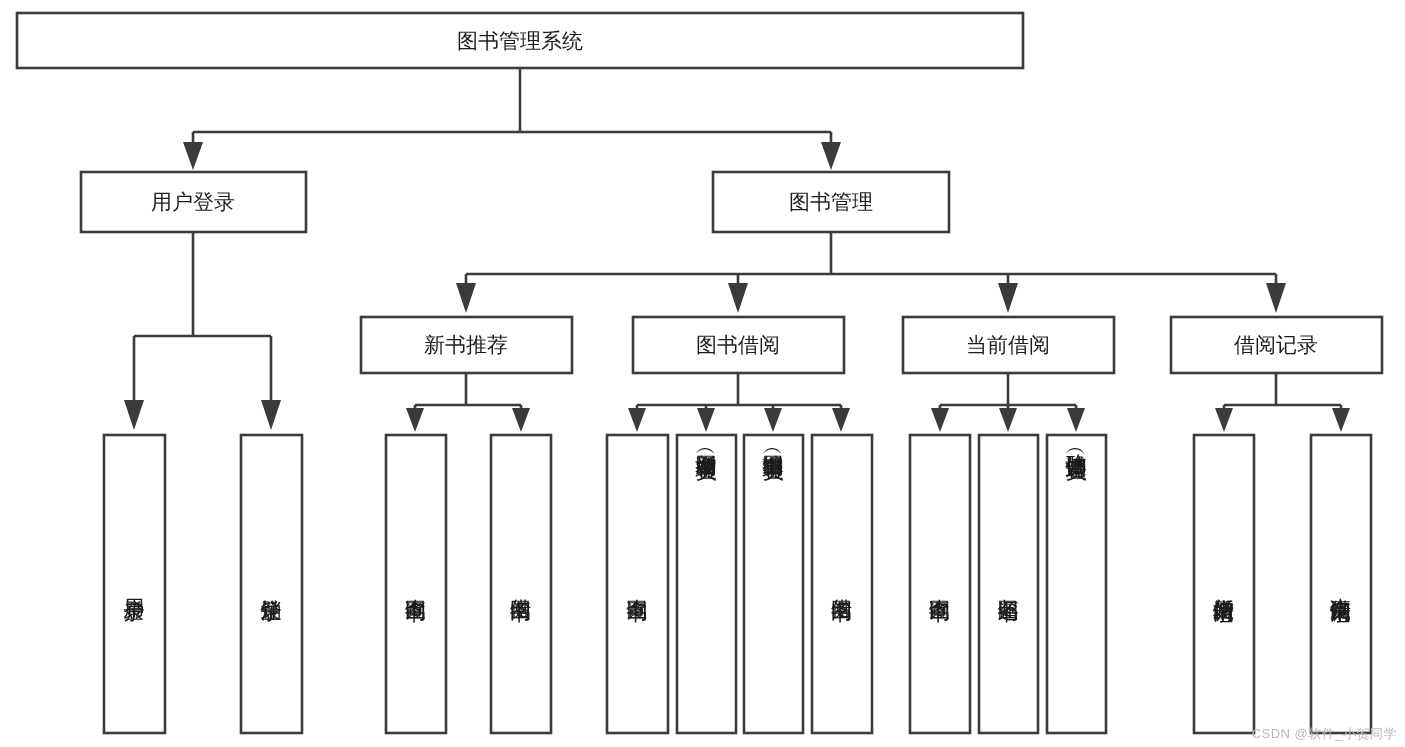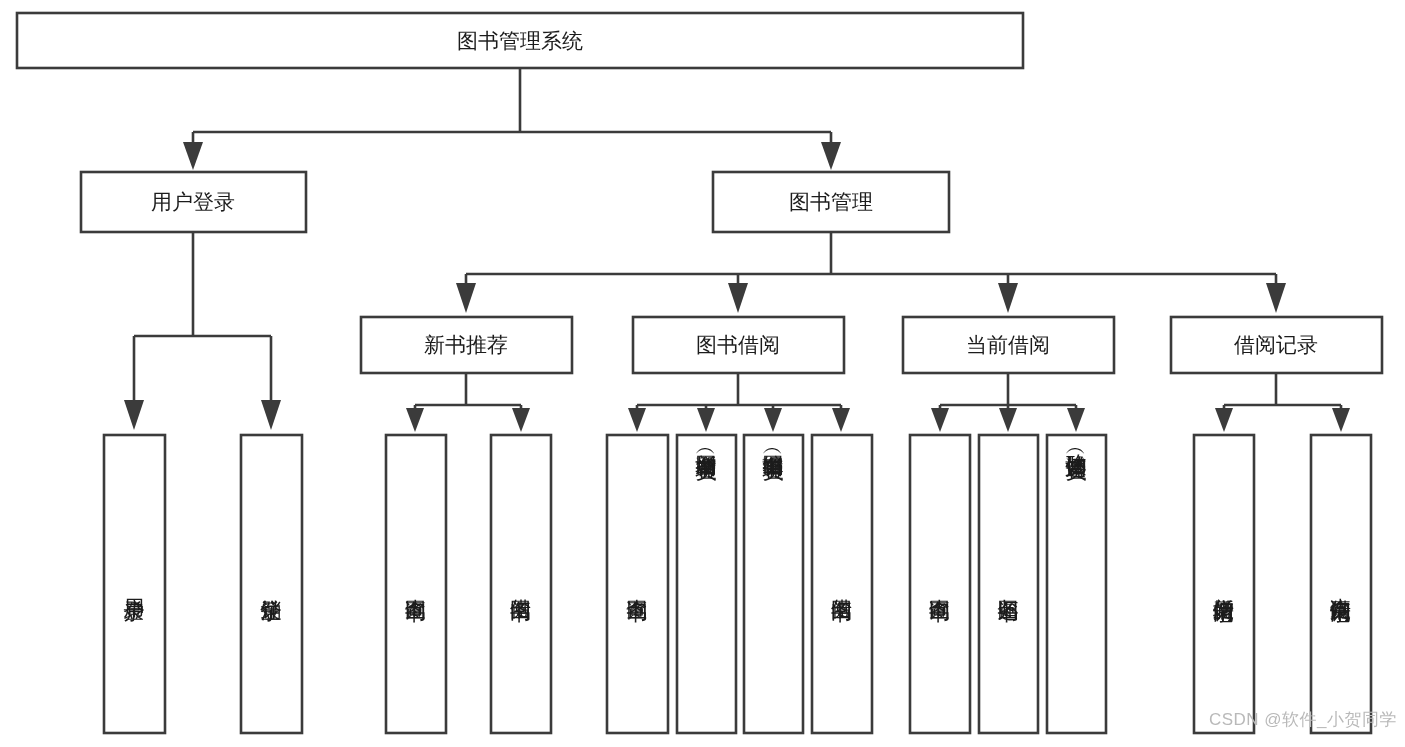--- a/index.html
+++ b/index.html
@@ -60,23 +60,23 @@
   .vlabel-wrap {
     position: absolute;
     display: flex;
     align-items: center;
     justify-content: center;
     pointer-events: none;
   }
   .watermark {
     position: absolute;
     right: 8px;
-    bottom: 16px;
-    font-family: "Liberation Sans", "DejaVu Sans", sans-serif;
-    font-size: 17px;
+    bottom: 4px;
+    font-family: "Liberation Sans", "DejaVu Sans", sans-serif;
+    font-size: 13px;
     color: #b9b9b9;
     white-space: nowrap;
     letter-spacing: 0.5px;
   }
 </style>
 </head>
 <body>
 
 <div id="diagram-root">
 

